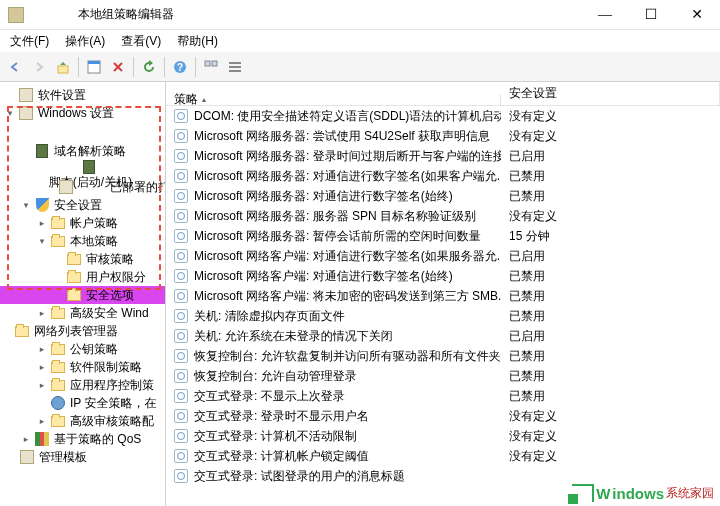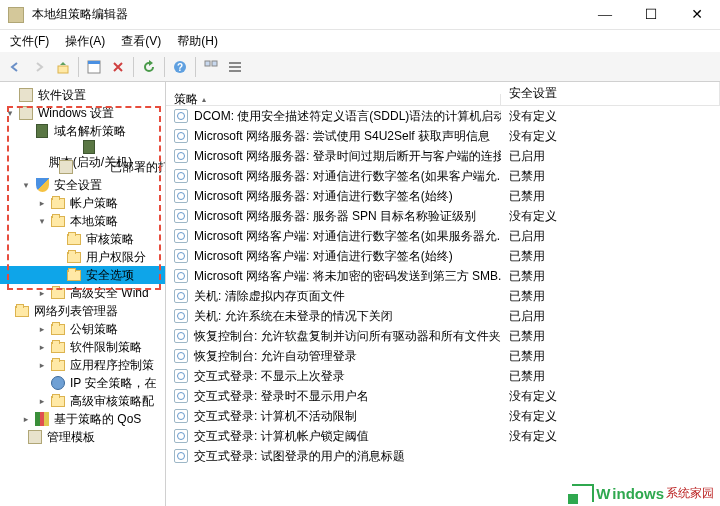--- a/index.html
+++ b/index.html
@@ -1,30 +1,30 @@
 <!DOCTYPE html>
 <html><head>
 <meta charset="utf-8">
 <style>
 * { margin: 0; padding: 0; box-sizing: border-box; font-family: "Microsoft YaHei", "Segoe UI", sans-serif; }
 body { width: 720px; height: 506px; background: #fff; overflow: hidden; position: relative; }
-.titlebar { height: 30px; display: flex; align-items: center; padding: 0 0 0 8px; background: #fff; border-bottom: 1px solid #e5e5e5; }
+.titlebar { height: 30px; display: flex; align-items: center; padding: 0 0 0 8px; background: #fff; border-bottom: 1px solid #e5e5e5; gap: 46px; }
 .titlebar .app-icon { width: 16px; height: 16px; background: #d4c89a; border: 1px solid #b0a676; margin-right: 8px; }
 .titlebar .title { font-size: 12px; color: #000; flex: 1; }
 .titlebar .win-controls { display: flex; }
 .titlebar .win-btn { width: 46px; height: 30px; display: flex; align-items: center; justify-content: center; font-size: 14px; font-family: "Segoe UI Symbol"; color: #000; }
 .menubar { height: 22px; display: flex; align-items: center; padding: 0 6px; gap: 8px; font-size: 12px; }
 .menubar .menu-item { padding: 2px 4px; cursor: default; }
 .toolbar { height: 30px; display: flex; align-items: center; padding: 0 4px; gap: 2px; border-bottom: 1px solid #d0d0d0; background: #f5f5f5; }
 .toolbar .tb-btn { width: 22px; height: 22px; display: flex; align-items: center; justify-content: center; border: 1px solid transparent; }
 .toolbar .tb-sep { width: 1px; height: 20px; background: #ccc; margin: 0 2px; }
 .content { display: flex; height: calc(506px - 30px - 22px - 30px); }
 .tree-pane { width: 166px; border-right: 1px solid #d0d0d0; overflow: hidden; padding: 4px 0; font-size: 12px; background: #fff; }
 .tree-node { display: flex; align-items: center; height: 18px; padding-right: 4px; white-space: nowrap; cursor: default; }
-.tree-node.selected { background: #0ea5e9; }
+.tree-node.selected { background: #d946ef; }
 .tree-toggle { width: 12px; height: 12px; display: inline-flex; align-items: center; justify-content: center; margin-right: 2px; font-size: 9px; color: #666; }
 .tree-icon { width: 16px; height: 16px; margin-right: 4px; display: inline-flex; align-items: center; justify-content: center; }
 .folder-icon { background: #ffe9a6; border: 1px solid #dcb34f; width: 14px; height: 11px; position: relative; }
 .folder-icon::before { content: ""; position: absolute; left: 0; top: -3px; width: 6px; height: 3px; background: #ffe9a6; border: 1px solid #dcb34f; border-bottom: none; }
 .root-icon { width:14px; height:14px; background:#e8e2cc; border:1px solid #b0a676; }
 .book-icon { width:12px; height:14px; background:#5a7744; border:1px solid #3e5630; }
 .chart-icon { width:14px; height:14px; background:linear-gradient(to right,#3a8f3a 33%,#e05050 33% 66%,#e0c850 66%); }
 .shield-icon { width:13px; height:14px; background:linear-gradient(135deg,#4a90e2 50%, #f5c242 50%); border-radius:0 0 50% 50%; }
 .globe-icon { width:14px; height:14px; border-radius:50%; background:#6fa0d4; border:1px solid #3c6a9c; position:relative;}
 .dashed-box { position: absolute; border: 2px dashed #e74c3c; left: 7px; top: 106px; width: 154px; height: 184px; pointer-events: none; z-index: 10; }
@@ -138,21 +138,21 @@
         </span>
         <span>软件设置</span>
       </div>
       <div class="tree-node" style="padding-left: 4px;">
         <span class="tree-toggle">▾</span>
         <span class="tree-icon">
           <span class="root-icon"></span>
         </span>
         <span>Windows 设置</span>
       </div>
-      <div class="tree-node" style="padding-left: 20px;">
+      <div class="tree-node" style="padding-left: 20px; margin-top: 20px;">
         <span class="tree-toggle"></span>
         <span class="tree-icon">
           <span class="book-icon"></span>
         </span>
         <span>域名解析策略</span>
       </div>
       <div class="tree-node" style="padding-left: 20px; flex-direction: column;">
         <span class="tree-toggle"></span>
         <span class="tree-icon">
           <span class="book-icon"></span>
@@ -257,21 +257,21 @@
         </span>
         <span>高级审核策略配</span>
       </div>
       <div class="tree-node" style="padding-left: 20px;">
         <span class="tree-toggle">▸</span>
         <span class="tree-icon">
           <span class="chart-icon"></span>
         </span>
         <span>基于策略的 QoS</span>
       </div>
-      <div class="tree-node" style="padding-left: 13px;">
+      <div class="tree-node" style="padding-left: 5px;">
         <span class="tree-toggle"></span>
         <span class="tree-icon">
           <span class="root-icon"></span>
         </span>
         <span>管理模板</span>
       </div>
     </div>
 
   <div class="list-pane">
     <div class="list-header">
@@ -318,20 +318,27 @@
             <span>Microsoft 网络服务器: 对通信进行数字签名(始终)</span>
           </div>
           <div class="cell cell-setting">已禁用</div>
         </div>
         <div class="list-row">
           <div class="cell cell-policy">
             <span class="policy-icon"></span>
             <span>Microsoft 网络服务器: 服务器 SPN 目标名称验证级别</span>
           </div>
           <div class="cell cell-setting">没有定义</div>
+        </div>
+        <div class="list-row">
+          <div class="cell cell-policy">
+            <span class="policy-icon"></span>
+            <span>Microsoft 网络服务器: 暂停会话前所需的空闲时间数量</span>
+          </div>
+          <div class="cell cell-setting">15 分钟</div>
         </div>
         <div class="list-row">
           <div class="cell cell-policy">
             <span class="policy-icon"></span>
             <span>Microsoft 网络客户端: 对通信进行数字签名(如果服务器允...</span>
           </div>
           <div class="cell cell-setting">已启用</div>
         </div>
         <div class="list-row">
           <div class="cell cell-policy">

